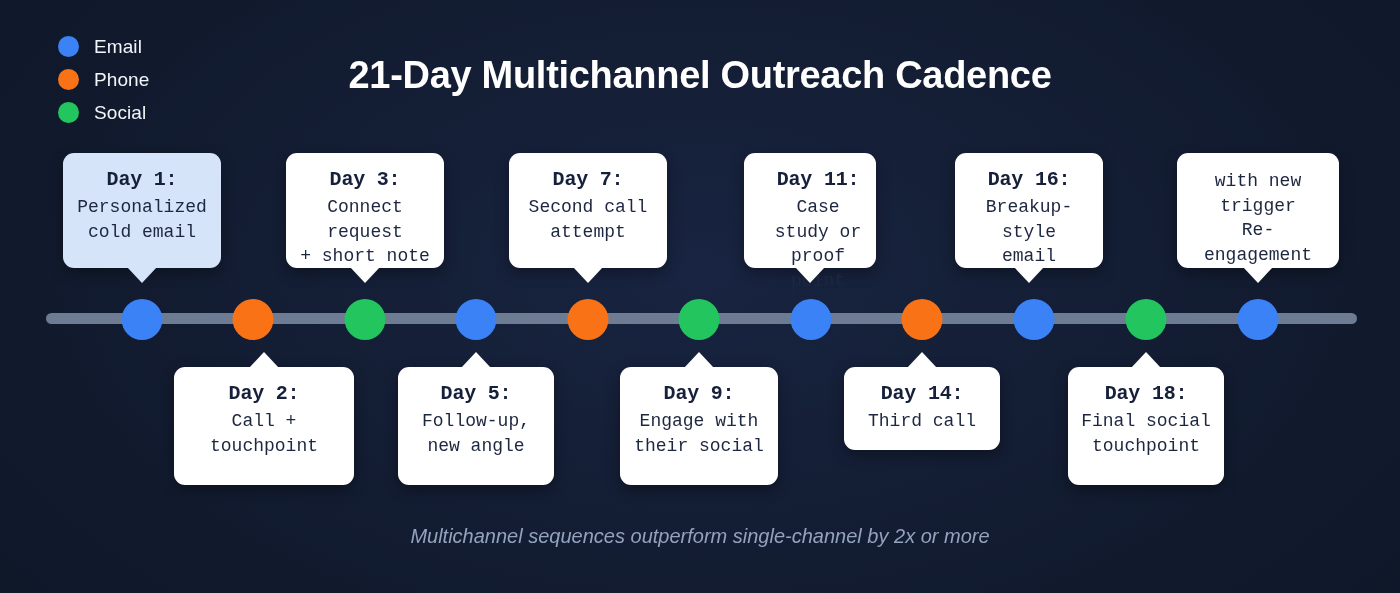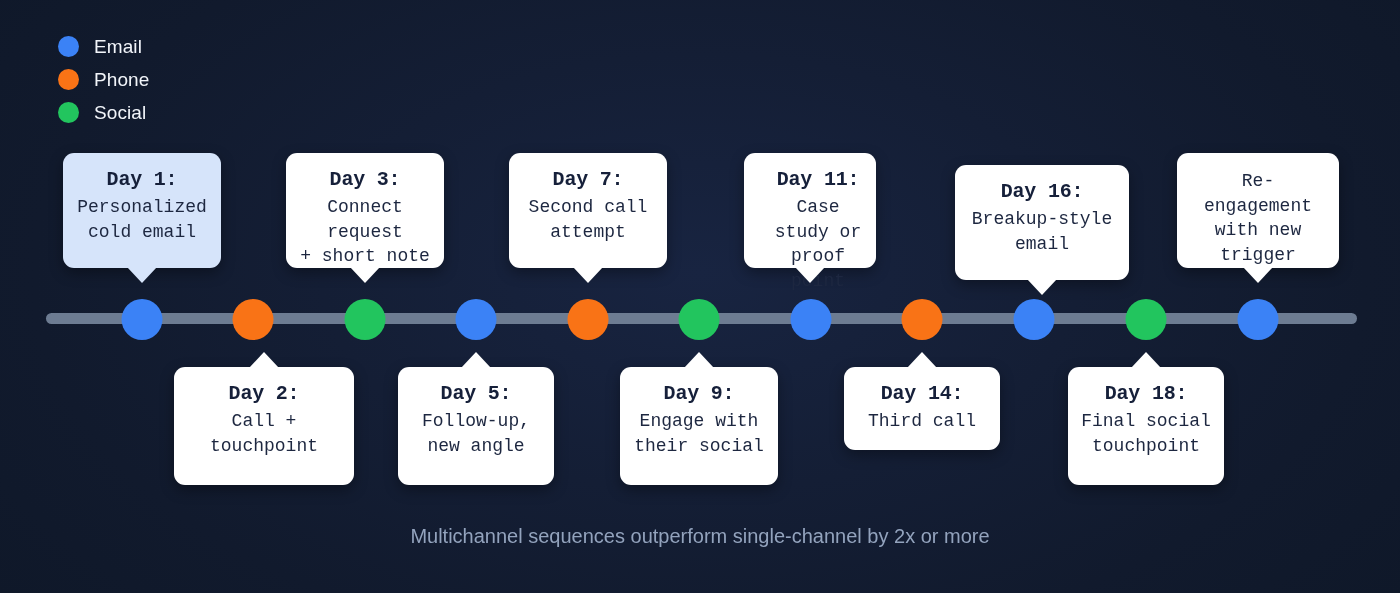--- a/index.html
+++ b/index.html
@@ -88,20 +88,21 @@
     border-right:15px solid transparent;
     border-bottom:16px solid #ffffff;
   }
 
   
   #footer {
     position:absolute; left:0; right:0; top:525px;
     text-align:center;
     color:#93a3bd;
     font-size:20px;
+    font-style:italic;
   }
 </style>
 </head>
 <body>
 
 <div id="stage">
 
   <div id="legend">
       <div class="legend-row">
         <span class="legend-dot" style="background: rgb(59, 130, 246);"></span>
@@ -110,20 +111,21 @@
       <div class="legend-row">
         <span class="legend-dot" style="background: rgb(249, 115, 22);"></span>
         <span class="legend-label">Phone</span>
       </div>
       <div class="legend-row">
         <span class="legend-dot" style="background: rgb(34, 197, 94);"></span>
         <span class="legend-label">Social</span>
       </div>
     </div>
 
+  <div id="title">21-Day Multichannel Outreach Cadence</div>
 
   <div id="axis"></div>
 
   <div id="nodes">
       <div class="node" style="left: 142px; background: rgb(59, 130, 246);"></div>
       <div class="node" style="left: 253px; background: rgb(249, 115, 22);"></div>
       <div class="node" style="left: 365px; background: rgb(34, 197, 94);"></div>
       <div class="node" style="left: 476px; background: rgb(59, 130, 246);"></div>
       <div class="node" style="left: 588px; background: rgb(249, 115, 22);"></div>
       <div class="node" style="left: 699px; background: rgb(34, 197, 94);"></div>
@@ -191,40 +193,40 @@
         </div>
         <span class="tail"></span>
       </div>
       <div class="card bottom" style="width: 156px; height: 83px; left: 844px; top: 367px;">
         <div class="day">Day 14:</div>
         <div class="desc">
           <div>Third call</div>
         </div>
         <span class="tail"></span>
       </div>
-      <div class="card top" style="width: 174px; height: 115px; left: 955px; top: 153px; margin-top: 12px;">
+      <div class="card top" style="width: 148px; height: 115px; left: 955px; top: 153px;">
         <div class="day">Day 16:</div>
         <div class="desc">
           <div>Breakup-style</div>
           <div>email</div>
         </div>
         <span class="tail"></span>
       </div>
       <div class="card bottom" style="width: 156px; height: 118px; left: 1068px; top: 367px;">
         <div class="day">Day 18:</div>
         <div class="desc">
           <div>Final social</div>
           <div>touchpoint</div>
         </div>
         <span class="tail"></span>
       </div>
       <div class="card top" style="width: 162px; height: 115px; left: 1177px; top: 153px;">
         <div class="desc">
+          <div>with new trigger</div>
           <div>Re-engagement</div>
-          <div>with new trigger</div>
         </div>
         <span class="tail"></span>
       </div>
     </div>
 
   <div id="footer">Multichannel sequences outperform single-channel by 2x or more</div>
 
 </div>
 
 </body></html>

